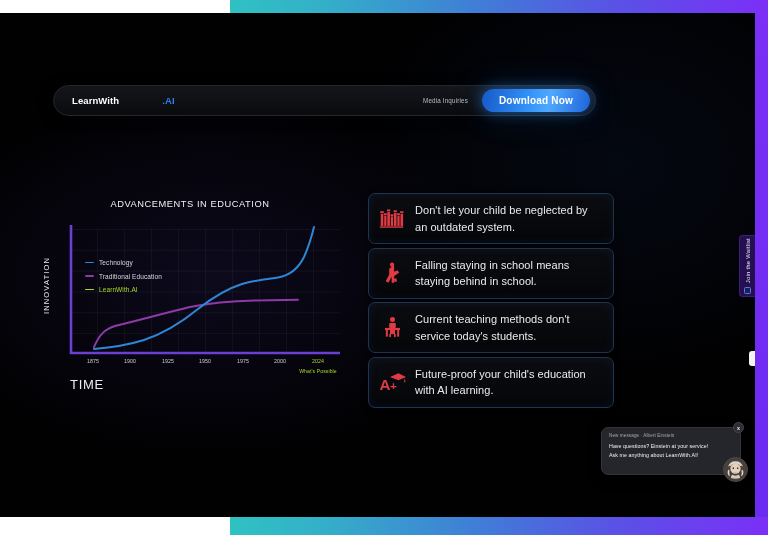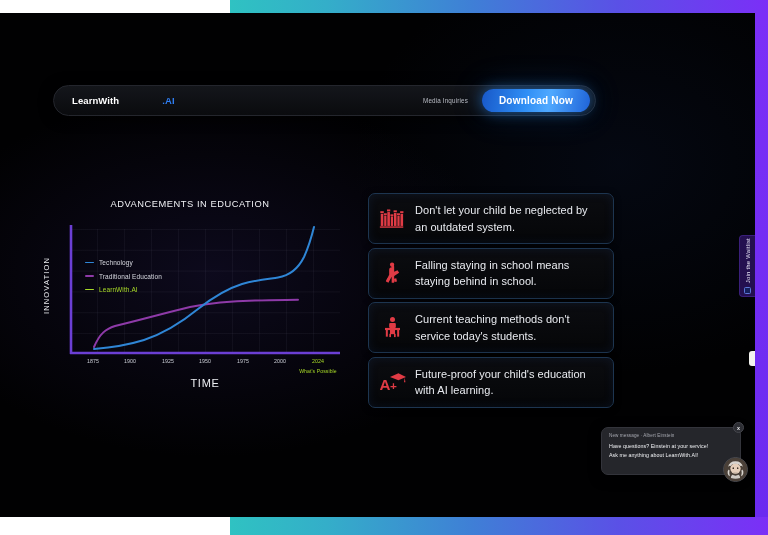--- a/index.html
+++ b/index.html
@@ -102,22 +102,22 @@
   .x-tick{
     position:absolute; font-size:5.3px; color:#c9ccd4; letter-spacing:.1px;
     transform:translateX(-50%); white-space:nowrap;
   }
   .x-tick.accent{ color:#a7d927; }
   #whats-possible{
     position:absolute; top:143px; font-size:5.1px; color:#a7d927;
     transform:translateX(-50%); white-space:nowrap; letter-spacing:.1px;
   }
   #x-axis-label{
-    position:absolute; left:45px; top:152px; width:270px; text-align:center;
-    font-size:11px; letter-spacing:.7px; color:#eceef3;
+    position:absolute; left:45px; top:152px; width:270px; text-align:left;
+    font-size:13px; letter-spacing:.7px; color:#eceef3;
   }
 
   
   #cards{ position:absolute; left:368px; top:0px; width:246px; }
   .card{
     position:relative; height:51px; margin-bottom:3.5px;
     border-radius:7px; border:1px solid #1d3550;
     background:linear-gradient(180deg,#0b0c10 0%,#050608 100%);
     display:flex; align-items:center; padding:0 10px 0 8px;
     box-shadow:0 0 10px rgba(25,60,120,.18) inset, 0 1px 6px rgba(0,0,0,.7);

